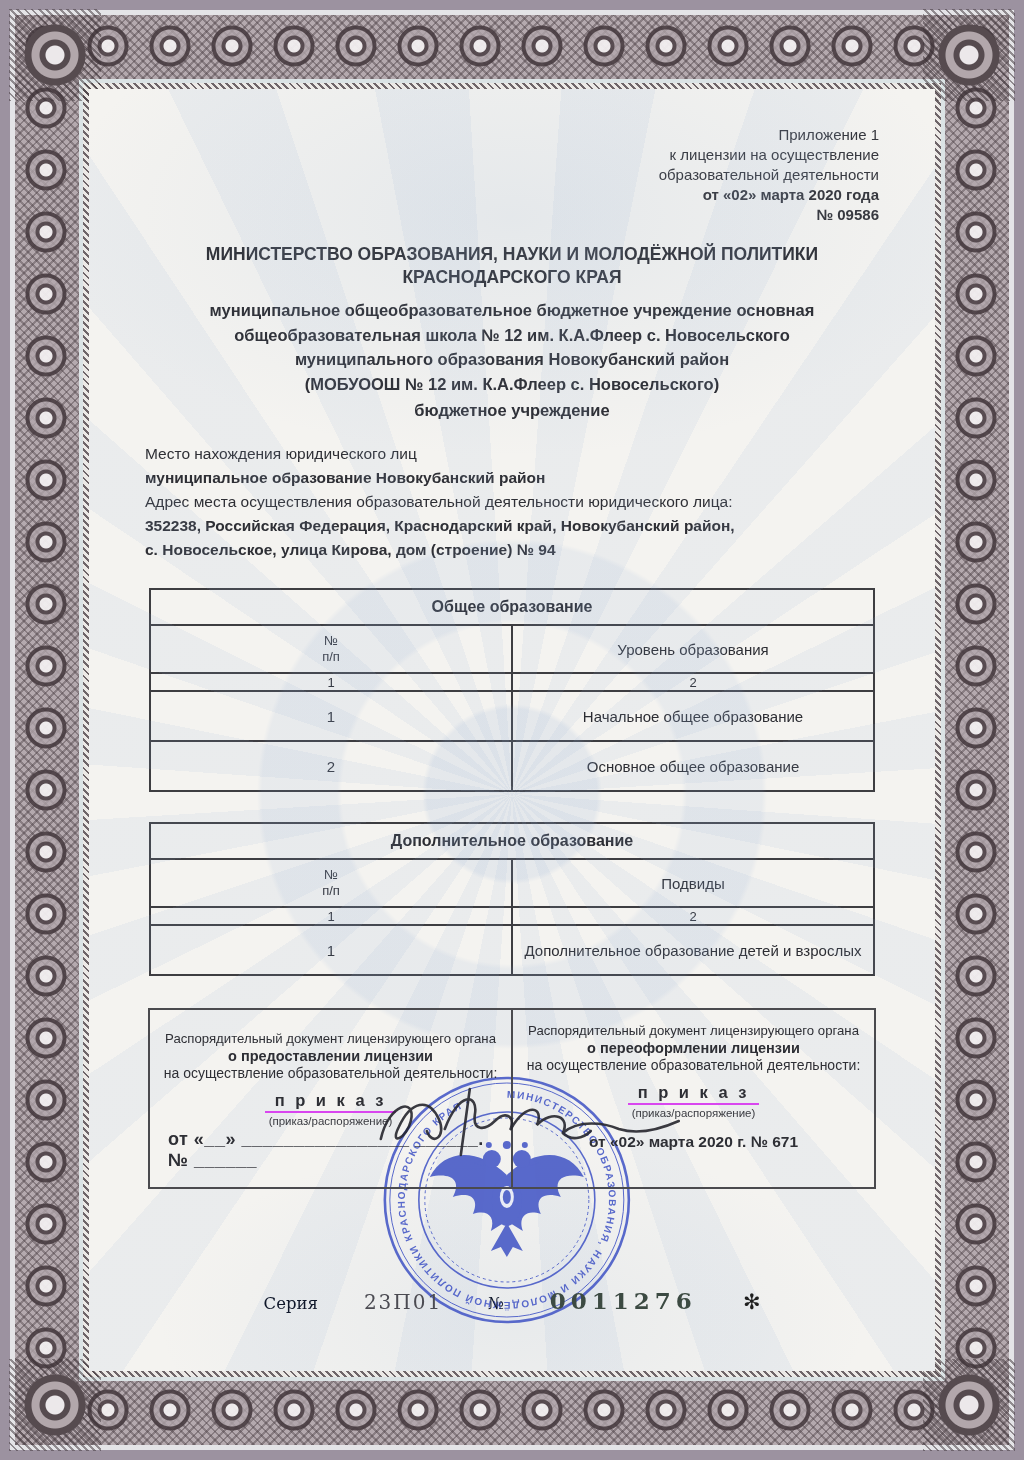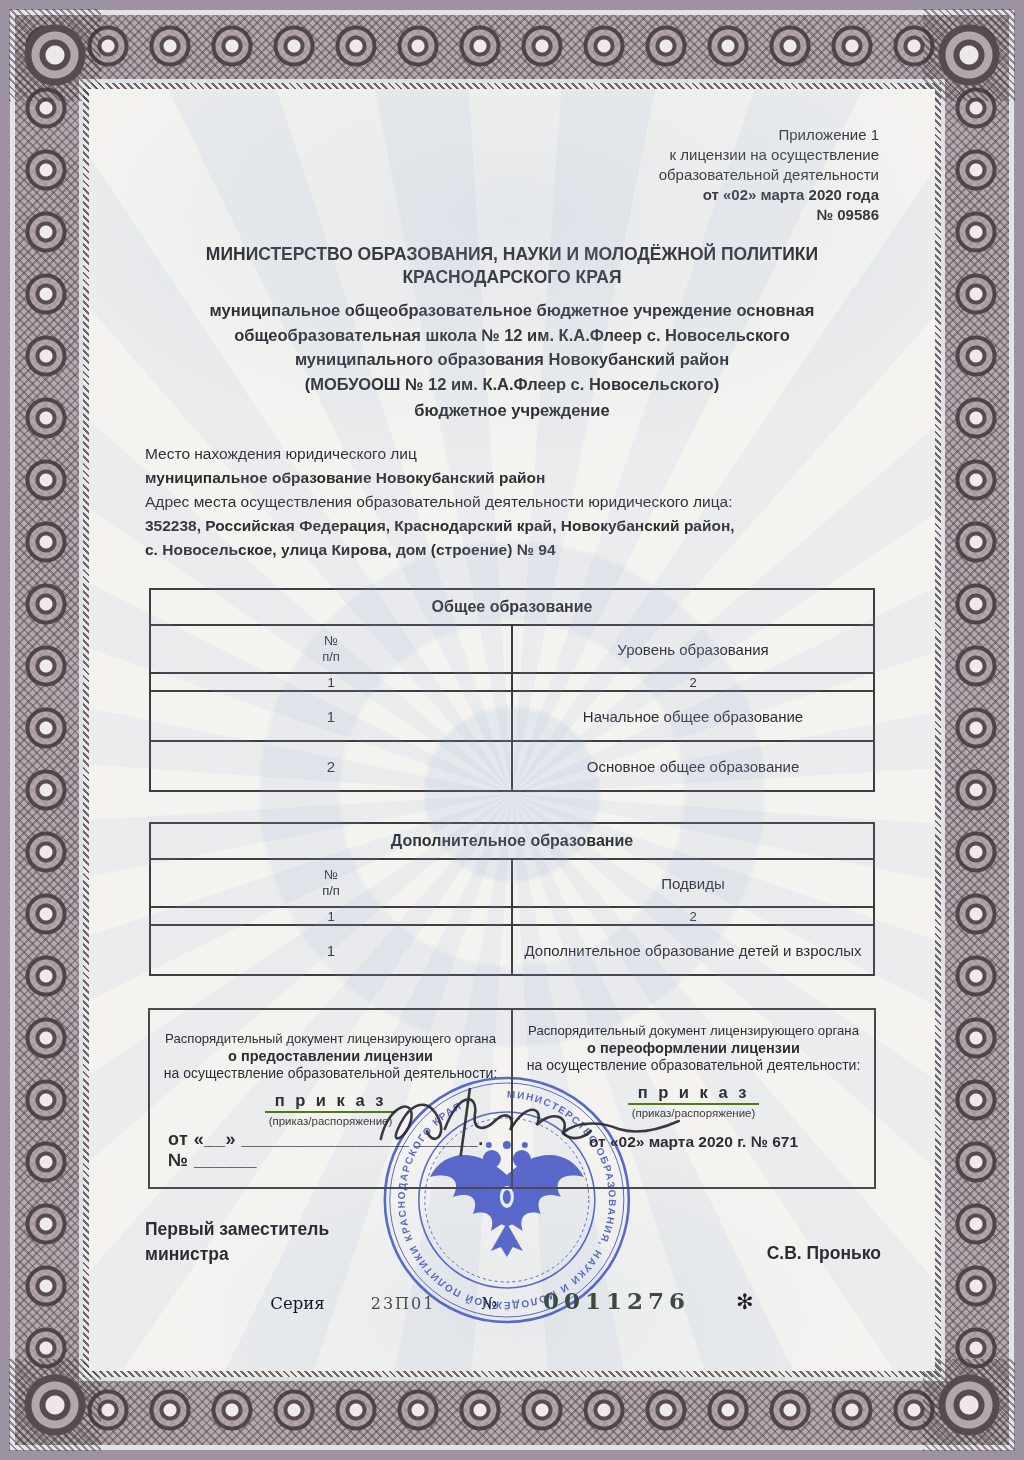--- a/index.html
+++ b/index.html
@@ -66,36 +66,36 @@
   table.cert tr.t-data td{height:44px;}
   table.cert.second{margin-top:30px;}
   
   .orders{width:728px;margin:32px auto 0;display:flex;border:2px solid #4a4a4e;box-sizing:border-box;position:relative;z-index:2;}
   .obox{flex:1;padding:12px 8px 16px;text-align:center;color:#2e2f35;}
   .obox.left{border-right:2px solid #4a4a4e;padding-top:20px;}
   .obox .l1{font-size:13.2px;line-height:1.3;}
   .obox .l2{font-weight:bold;font-size:14.5px;margin-top:1px;}
   .obox .l3{font-size:14px;margin-top:1px;}
   .obox .okaz{display:inline-block;margin-top:10px;font-weight:bold;font-size:16.5px;letter-spacing:3px;
-    border-bottom:2px solid #4d7c0f;padding:0 10px 1px;}
+    border-bottom:2px solid #d946ef;padding:0 10px 1px;}
   .obox .onote{font-size:11.5px;margin-top:2px;color:#3a3b41;}
   .obox.left .dateline{margin-top:2px;text-align:left;padding-left:10px;font-weight:bold;font-size:18px;letter-spacing:.5px;}
   .obox.right .dateline{margin-top:14px;font-weight:bold;font-size:15.5px;}
   
   .sigrow{width:736px;margin:28px auto 0;display:flex;justify-content:space-between;position:relative;z-index:2;}
   .sigpost{font-weight:bold;font-size:17.5px;line-height:1.4;color:#2c2d33;}
   .signame{font-weight:bold;font-size:17.5px;margin-top:26px;color:#2c2d33;}
   
   .seal{position:absolute;left:50%;top:982px;transform:translateX(-52%);width:258px;height:258px;z-index:1;opacity:.92;}
   .autograph{position:absolute;left:50%;top:992px;transform:translateX(-44%);width:330px;height:92px;z-index:3;}
   
   .series{position:absolute;left:0;top:1198px;width:100%;display:flex;justify-content:center;
     align-items:baseline;gap:46px;font-family:"DejaVu Serif", serif;z-index:2;}
   .series .lab{font-size:16.5px;color:#0f172a;}
-  .series .ser{font-size:16px;color:#4b4b52;letter-spacing:2px;}
+  .series .ser{font-size:20px;color:#4b4b52;letter-spacing:2px;}
   .series .num{font-size:23px;font-weight:bold;color:#3c4a42;letter-spacing:5px;}
   .series .star{font-size:21px;color:#1f1f1f;font-family:"DejaVu Sans", sans-serif;}
 </style>
 </head>
 <body>
 
 <div class="b1">
  <div class="b2">
   <div class="b3">
     <div class="corner tl"></div>
@@ -188,25 +188,20 @@
           <div class="obox right">
             <div class="l1">Распорядительный документ лицензирующего органа</div>
             <div class="l2">о переоформлении лицензии</div>
             <div class="l3">на осуществление образовательной деятельности:</div>
             <div><span class="okaz">п р и к а з</span></div>
             <div class="onote">(приказ/распоряжение)</div>
             <div class="dateline">от «02» марта 2020 г. № 671</div>
           </div>
         </div>
 
-        <div class="sigrow">
-          <div class="sigpost prewrap">Первый заместитель
-министра</div>
-          <div class="signame">С.В. Пронько</div>
-        </div>
 
         <svg class="seal" viewBox="0 0 258 258" xmlns="http://www.w3.org/2000/svg">
           <g stroke="#4c5ec8" fill="none">
             <circle cx="129" cy="129" r="122" stroke-width="2.6"></circle>
             <circle cx="129" cy="129" r="117" stroke-width="1"></circle>
             <circle cx="129" cy="129" r="88" stroke-width="1.6"></circle>
             <circle cx="129" cy="129" r="82" stroke-width="1" stroke-dasharray="3 3"></circle>
           </g>
           <defs>
             <path id="ringPath" d="M 129,27 a 102,102 0 1,1 -0.01,0"></path>

